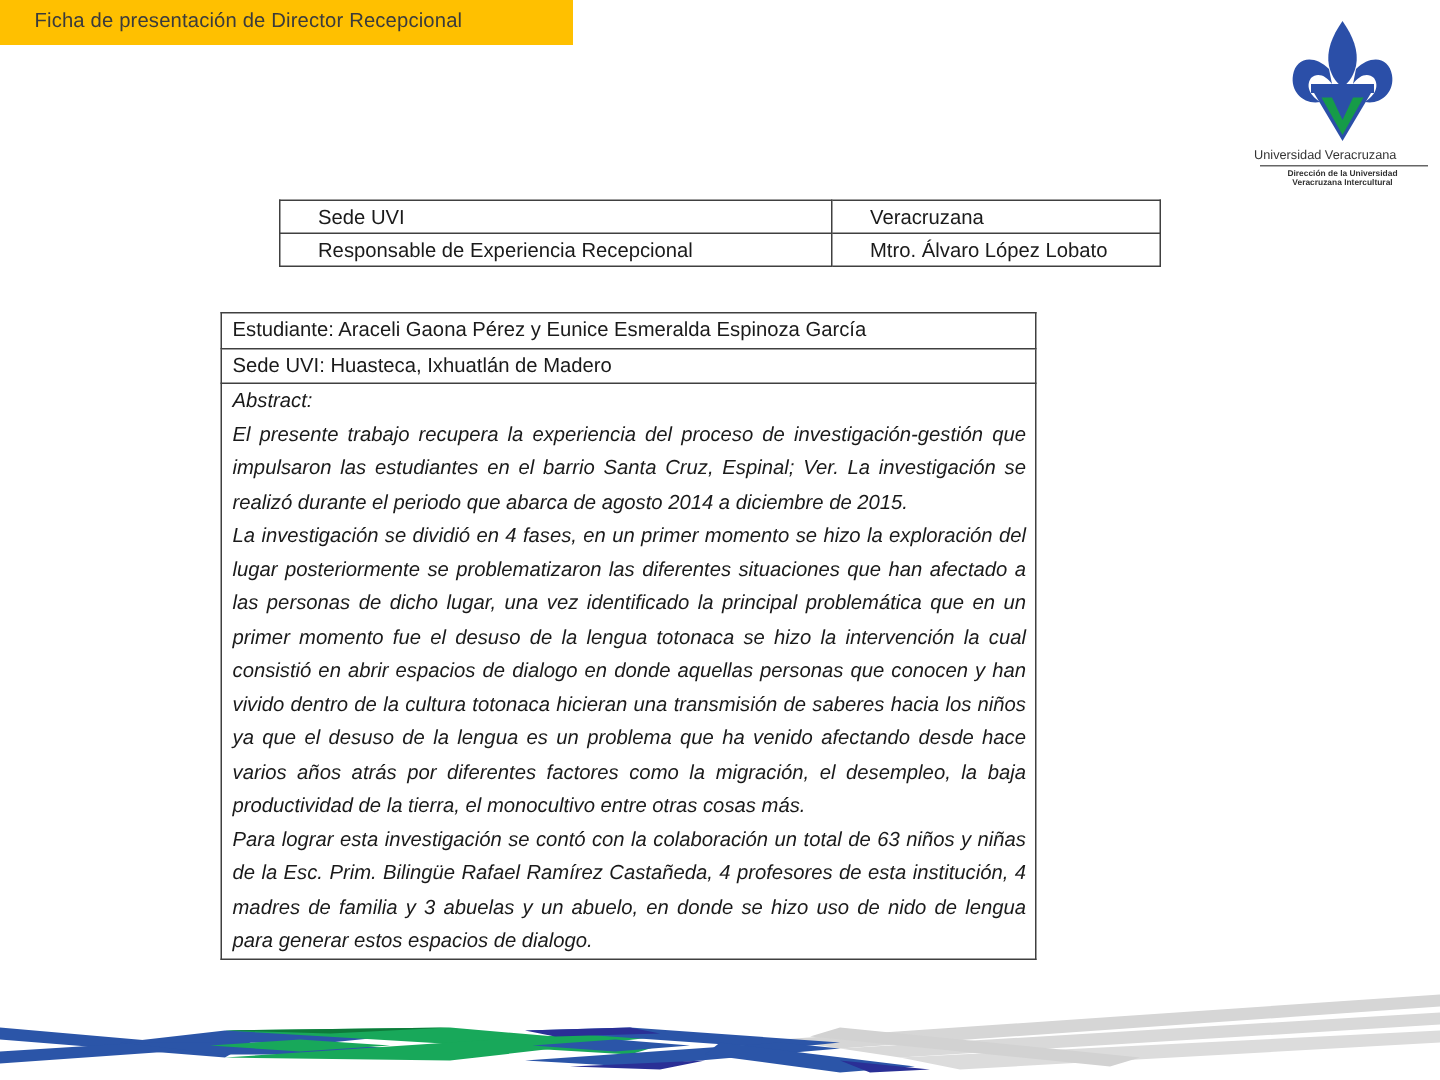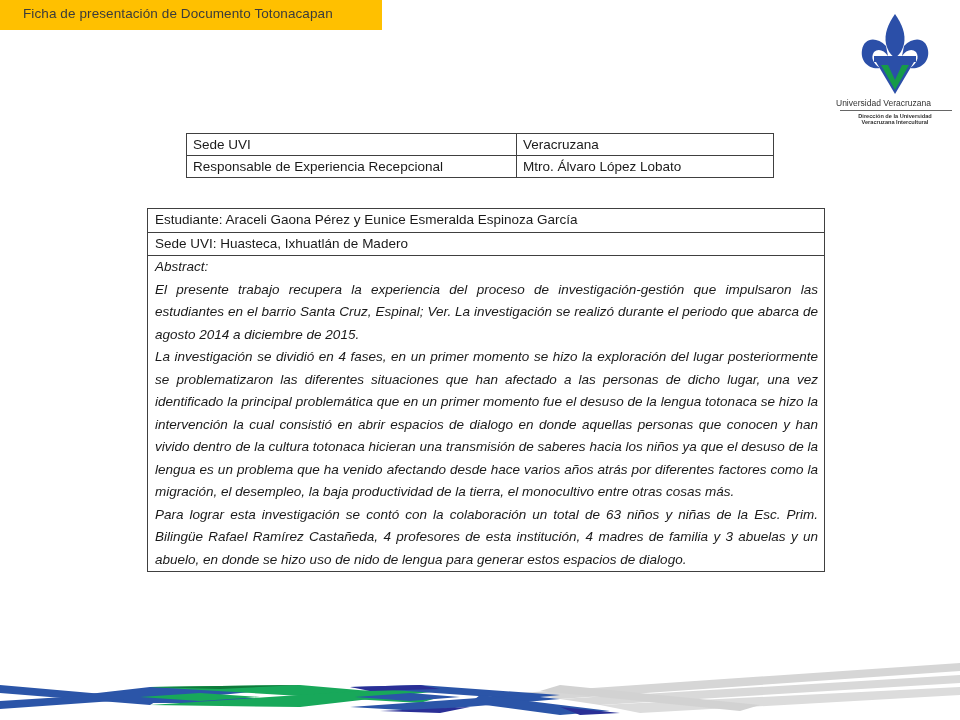--- a/index.html
+++ b/index.html
@@ -6,36 +6,36 @@
   body { width:960px; height:720px; position:relative; background:#ffffff; overflow:hidden;
          font-family:"Liberation Sans", sans-serif; color:#1a1a1a; }
   .header-bar { position:absolute; left:0; top:0; width:382px; height:30px; background:#FFC000; }
   .header-title { position:absolute; left:23px; top:6px; font-size:13.5px; color:#3b3b3b; letter-spacing:0.1px; }
   .logo { position:absolute; left:836px; top:12px; width:118px; height:120px; }
   .logo-name { position:absolute; left:0; top:86px; width:118px; text-align:left; font-size:8.5px; color:#333; }
   .logo-line { position:absolute; left:4px; top:98px; width:112px; height:1px; background:#666; }
   .logo-sub { position:absolute; left:0; top:101px; width:118px; text-align:center; font-size:5.6px; font-weight:bold; color:#333; line-height:6.4px; }
 
   table { border-collapse:collapse; position:absolute; font-size:13.5px; }
-  td { border:1px solid #404040; padding:0 6px; vertical-align:top; }
+  td { border:1px solid #404040; padding:0 25px; vertical-align:top; }
   .t1 { left:186px; top:133px; width:588px; }
   .t1 td { height:21px; line-height:21px; }
   .t1 td.c1 { width:317px; }
-  .t2 { left:147px; top:208px; width:678px; }
+  .t2 { left:147px; top:208px; width:544px; }
   .t2 td { line-height:22.5px; padding:0 6px 0 7px; }
   .just { text-align:justify; }
   .para { margin:0;font-style:italic; }
 
   .footer { position:absolute; left:0; top:655px; width:960px; height:65px; }
 </style>
 </head>
 <body>
 
 <div class="header-bar">
-  <span class="header-title">Ficha de presentación de Documento  Totonacapan</span>
+  <span class="header-title">Ficha de presentación de Director  Recepcional</span>
 </div>
 
 <div class="logo">
   <svg width="118" height="84" viewBox="0 0 118 84" style="position:absolute;left:0;top:0;">
 
     <path d="M59 2 C52 12 48 22 50 32 C52 40 56 44 59 46 C62 44 66 40 68 32 C70 22 66 12 59 2 Z" fill="#2B4FA8"></path>
 
     <path d="M50 34 C40 24 28 26 26 38 C24 50 34 58 44 56 C38 52 34 46 38 40 C42 36 48 38 52 44 Z" fill="#2B4FA8"></path>
 
     <path d="M68 34 C78 24 90 26 92 38 C94 50 84 58 74 56 C80 52 84 46 80 40 C76 36 70 38 66 44 Z" fill="#2B4FA8"></path>

